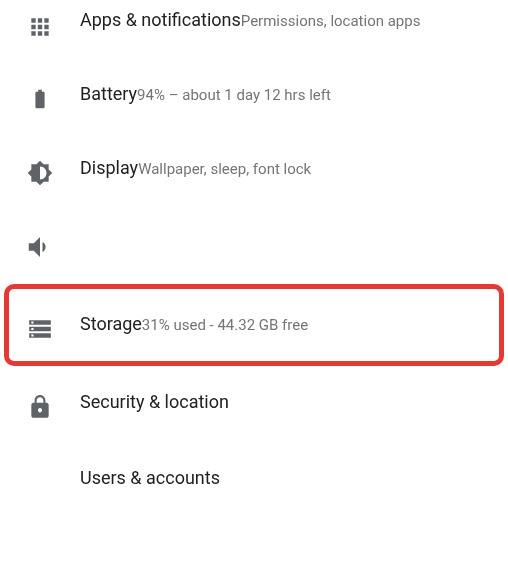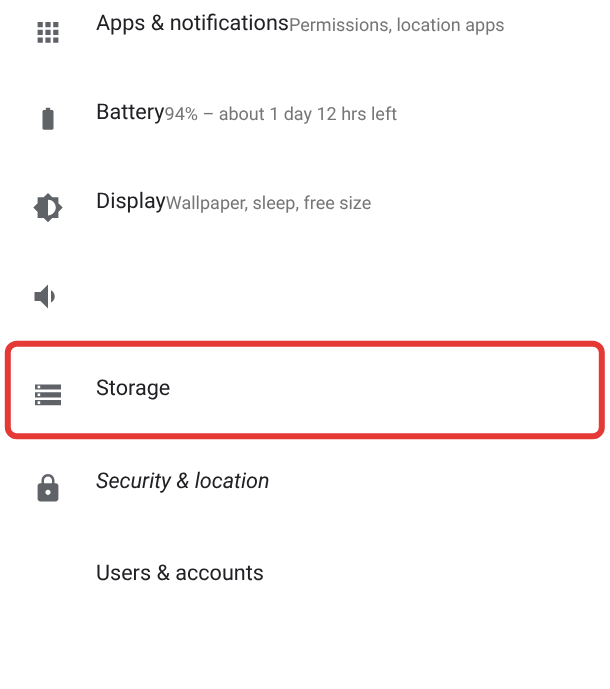--- a/index.html
+++ b/index.html
@@ -100,45 +100,46 @@
   </div>
 
   <div class="settings-item">
     <div class="icon-wrap">
       <svg viewBox="0 0 24 24">
           <path d="M20 15.31L23.31 12 20 8.69V4h-4.69L12 .69 8.69 4H4v4.69L.69 12 4 15.31V20h4.69L12 23.31 15.31 20H20v-4.69zM12 18V6c3.31 0 6 2.69 6 6s-2.69 6-6 6z"></path>
         </svg>
     </div>
     <div class="text-wrap">
       <div class="item-title">Display</div>
-      <div class="item-subtitle">Wallpaper, sleep, free size</div>
+      <div class="item-subtitle">Wallpaper, sleep, font lock</div>
     </div>
   </div>
 
   <div class="settings-item">
     <div class="icon-wrap sound-icon">
       <svg viewBox="0 0 24 24">
           <path d="M3 9v6h4l5 5V4L7 9H3zm13.5 3c0-1.77-1.02-3.29-2.5-4.03v8.05c1.48-.73 2.5-2.25 2.5-4.02z"></path>
         </svg>
     </div>
   </div>
 
   <div class="settings-item" style="padding-top:26px; padding-bottom:34px;">
     <div class="highlight"></div>
     <div class="icon-wrap">
       <svg viewBox="0 0 24 24">
           <path d="M2 20h20v-4H2v4zm2-3h2v2H4v-2zM2 4v4h20V4H2zm4 3H4V5h2v2zm-4 7h20v-4H2v4zm2-3h2v2H4v-2z"></path>
         </svg>
     </div>
     <div class="text-wrap">
       <div class="item-title">Storage</div>
+      <div class="item-subtitle">31% used - 44.32 GB free</div>
     </div>
   </div>
 
-  <div class="settings-item" style="padding-top:14px;font-style:italic;">
+  <div class="settings-item" style="padding-top:14px;">
     <div class="icon-wrap">
       <svg viewBox="0 0 24 24">
           <path d="M18 8h-1V6c0-2.76-2.24-5-5-5S7 3.24 7 6v2H6c-1.1 0-2 .9-2 2v10c0 1.1.9 2 2 2h12c1.1 0 2-.9 2-2V10c0-1.1-.9-2-2-2zm-6 9c-1.1 0-2-.9-2-2s.9-2 2-2 2 .9 2 2-.9 2-2 2zm3.1-9H8.9V6c0-1.71 1.39-3.1 3.1-3.1 1.71 0 3.1 1.39 3.1 3.1v2z"></path>
         </svg>
     </div>
     <div class="text-wrap">
       <div class="item-title">Security &amp; location</div>
     </div>
   </div>
 

